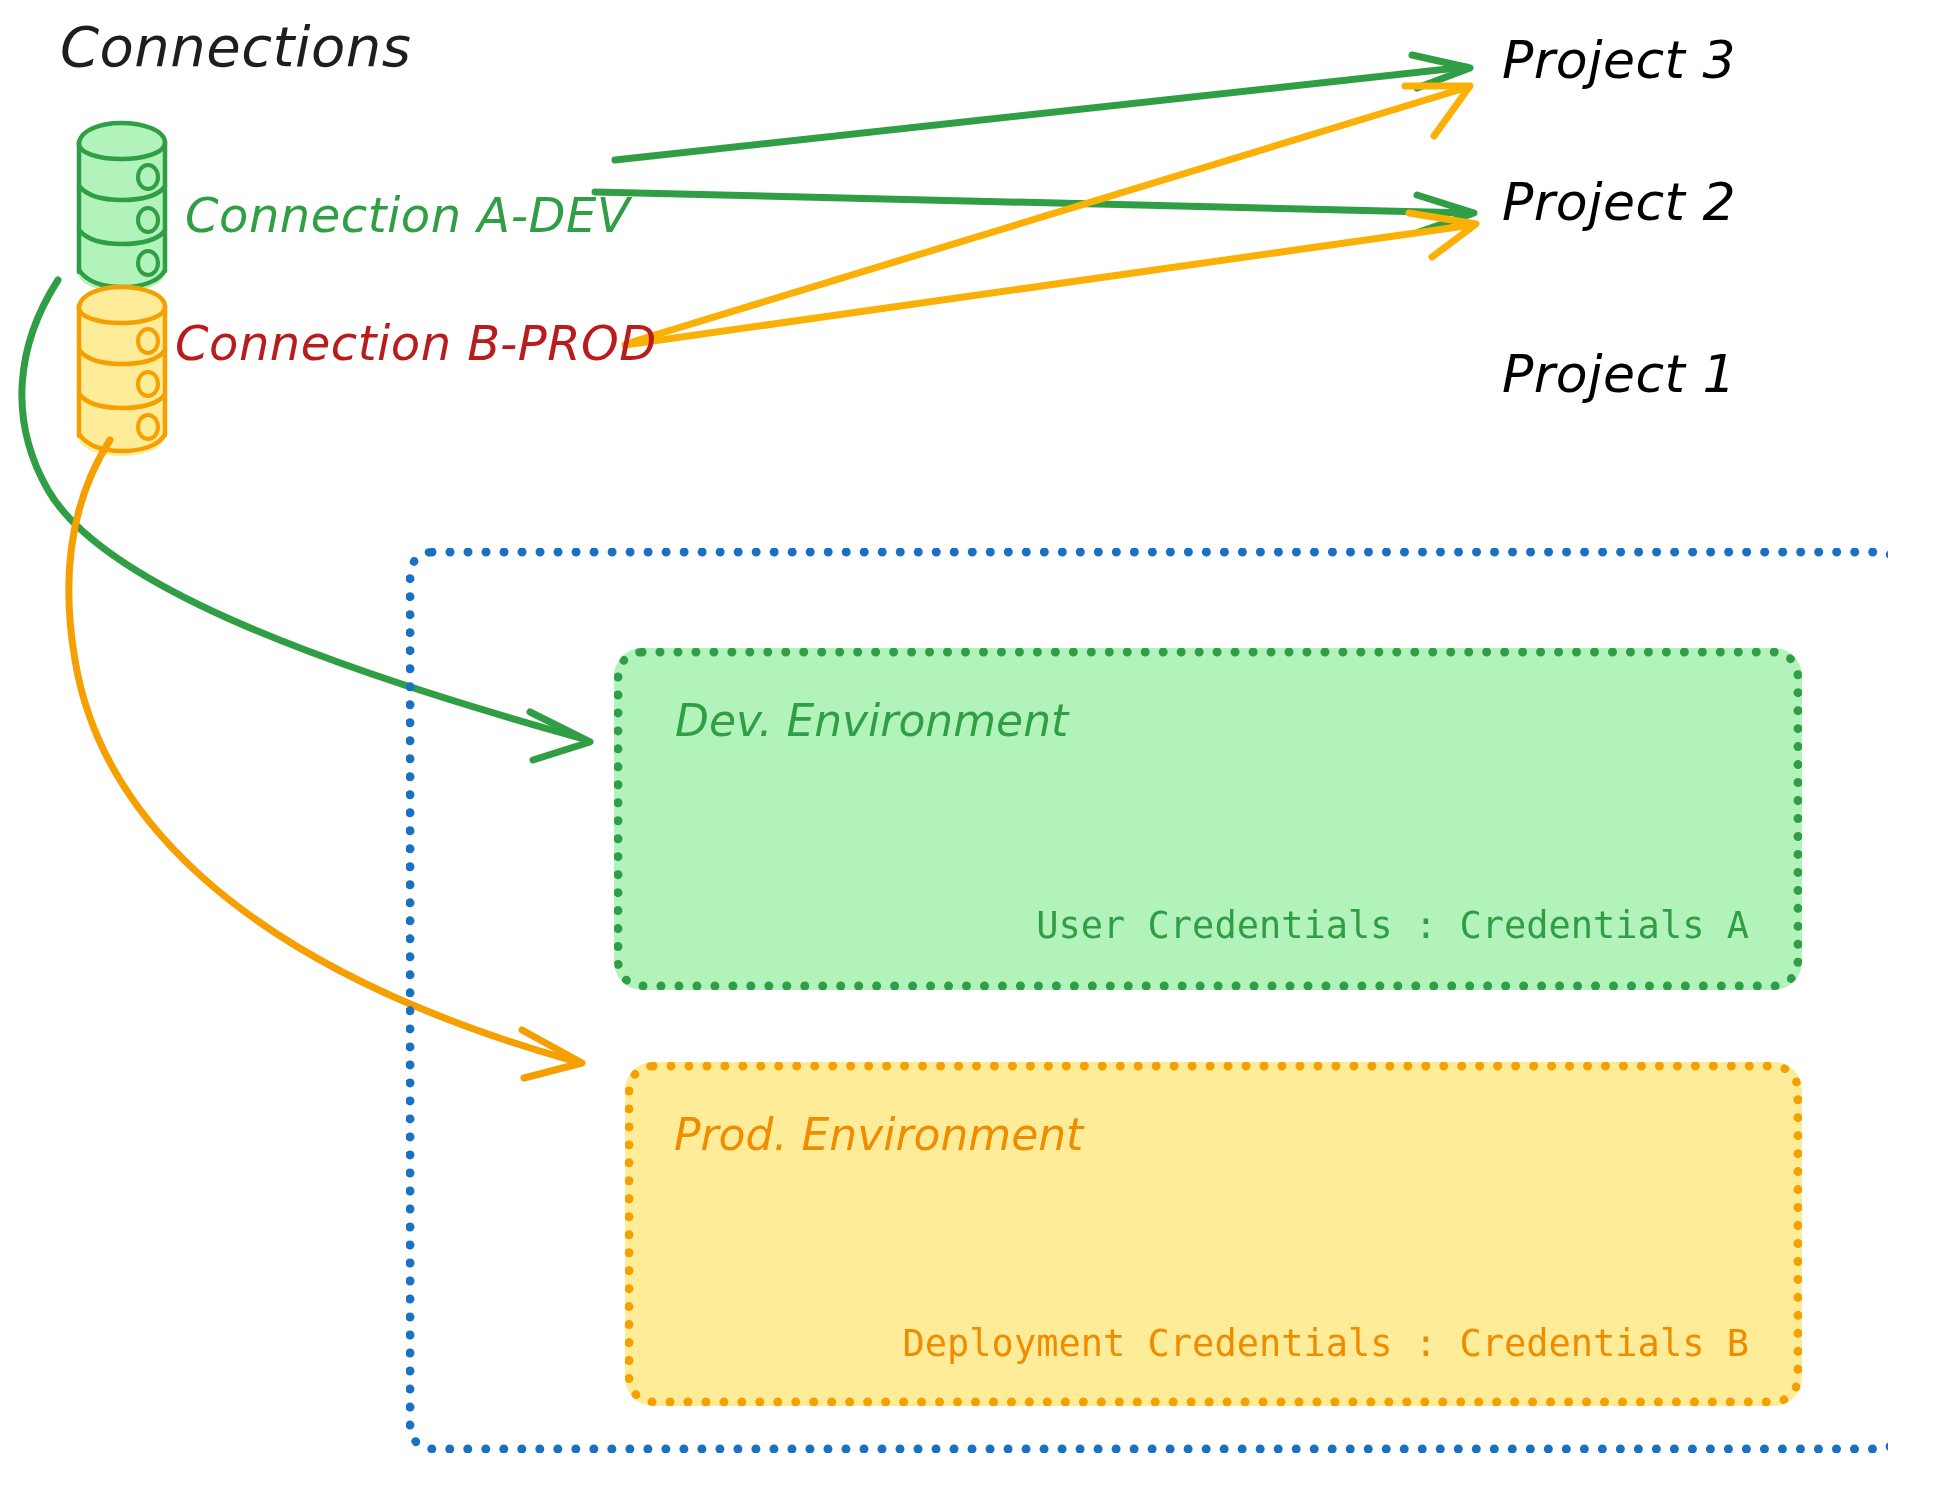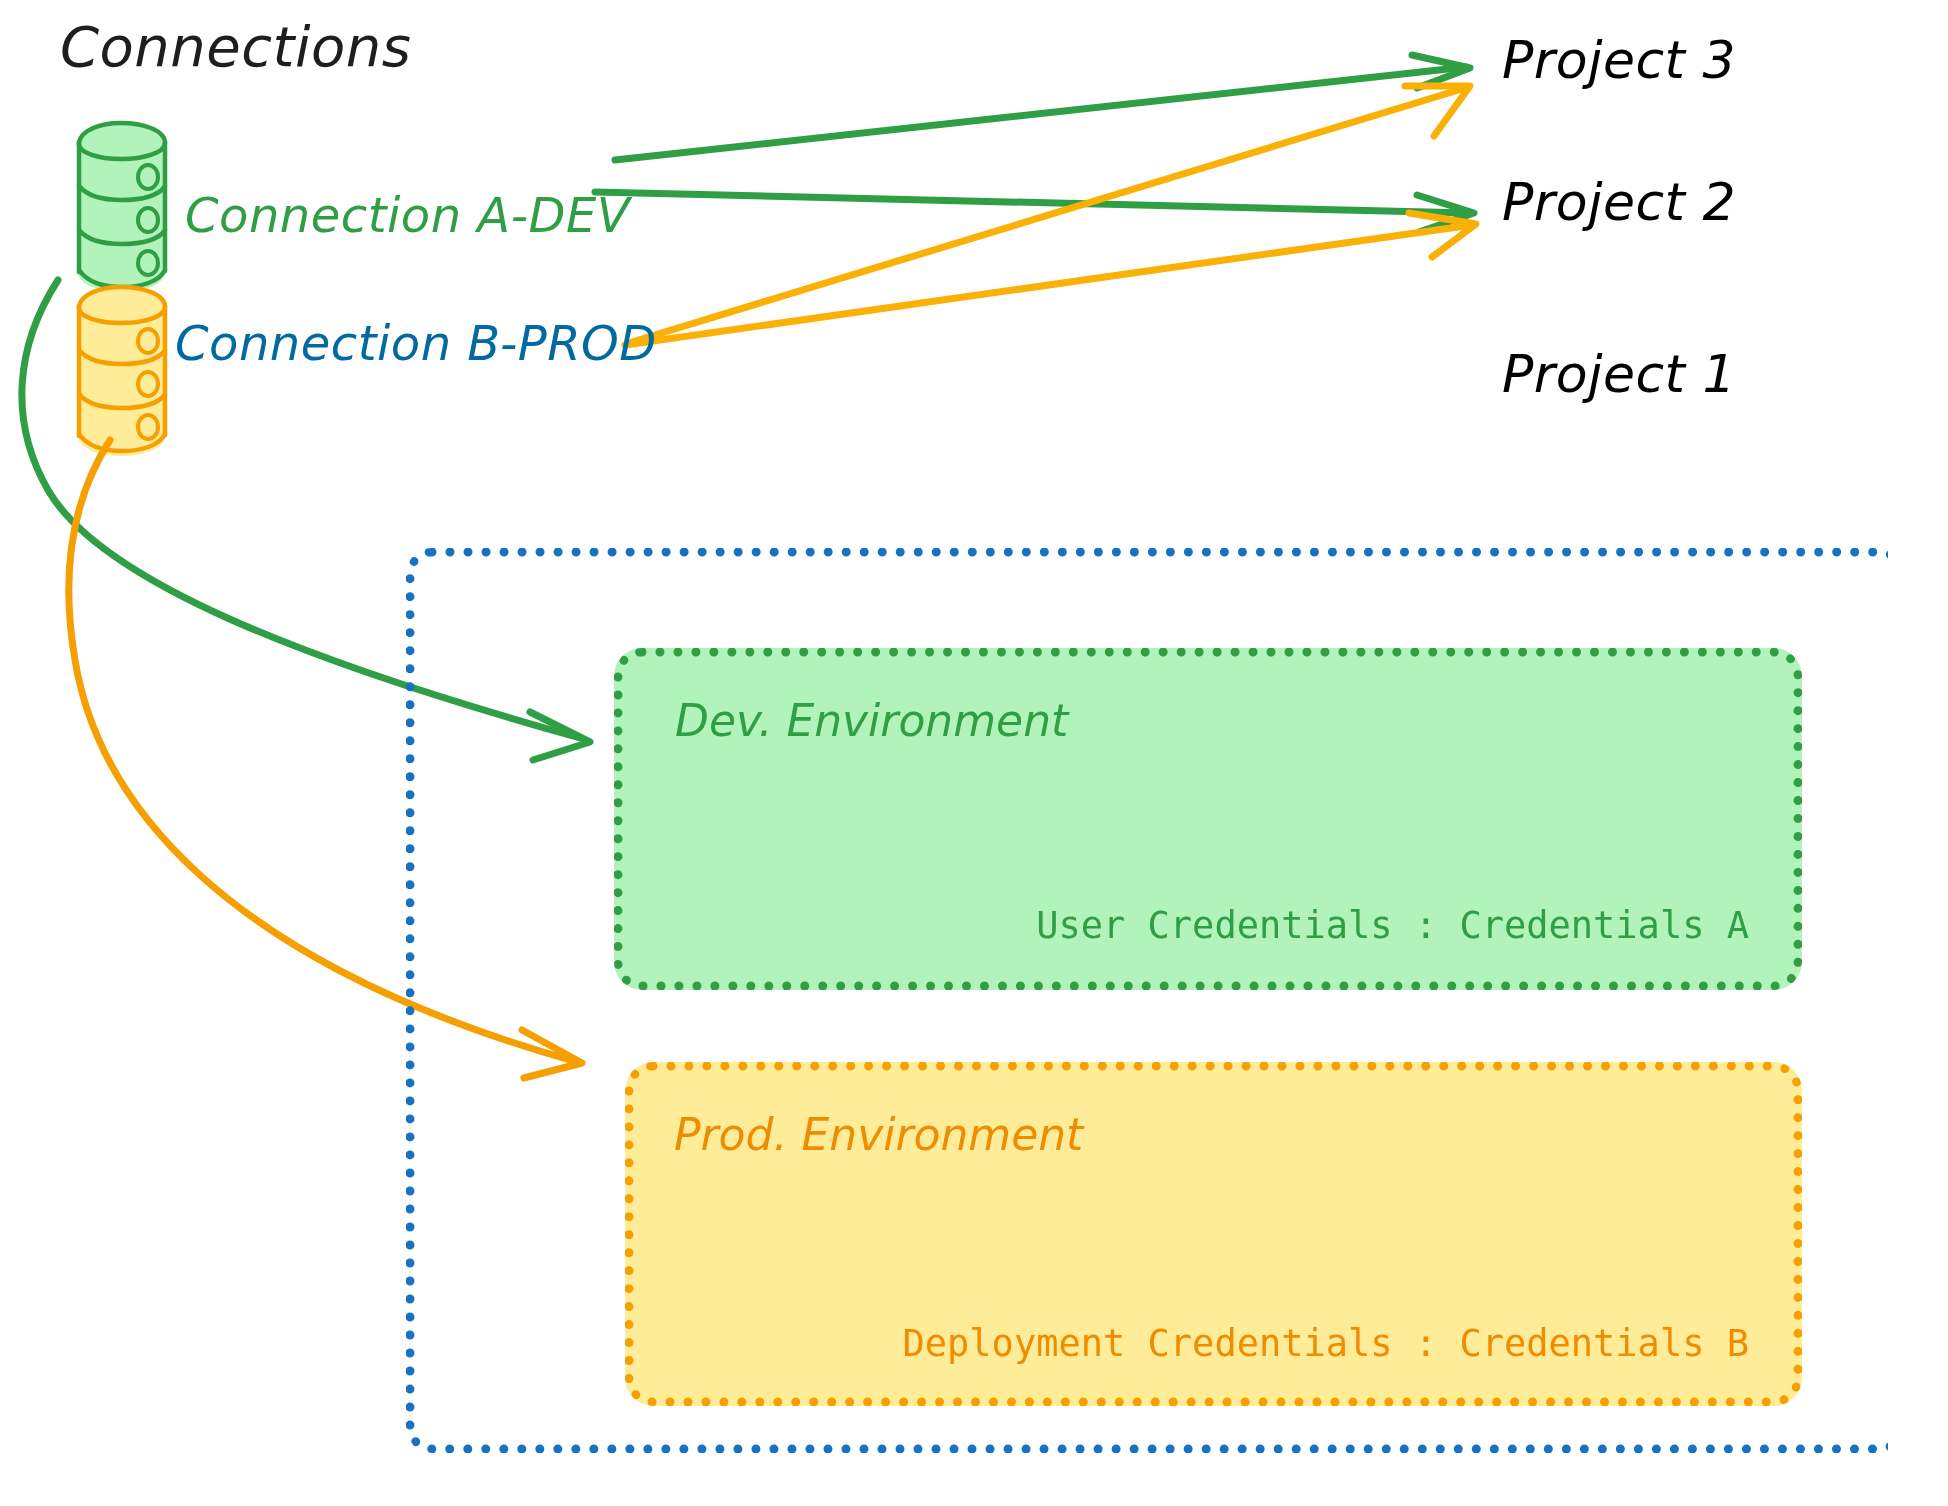--- a/index.html
+++ b/index.html
@@ -49,21 +49,21 @@
   }
   #label-conn-a {
     left: 185px;
     top: 143px;
     color: #2f9e44;
     margin-top: 44px;
   }
   #label-conn-b {
     left: 175px;
     top: 315px;
-    color: #0369a1;
+    color: #b91c1c;
   }
 
   .project-label {
     font-size: 52px;
     color: #000000;
     font-style: italic;
   }
   #label-project-3 { left: 1502px; top: 30px; }
   #label-project-2 { left: 1502px; top: 172px; }
   #label-project-1 { left: 1502px; top: 344px; }

